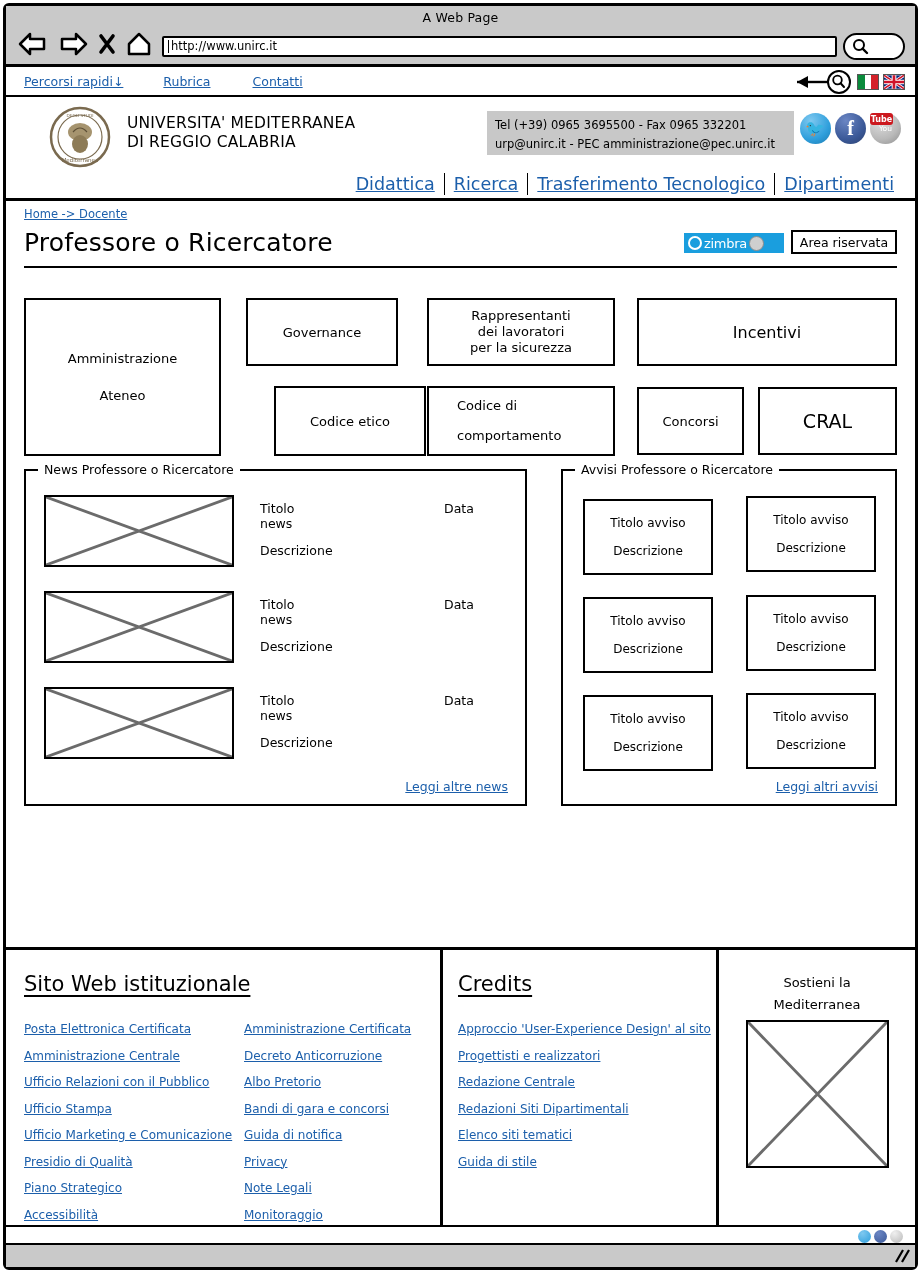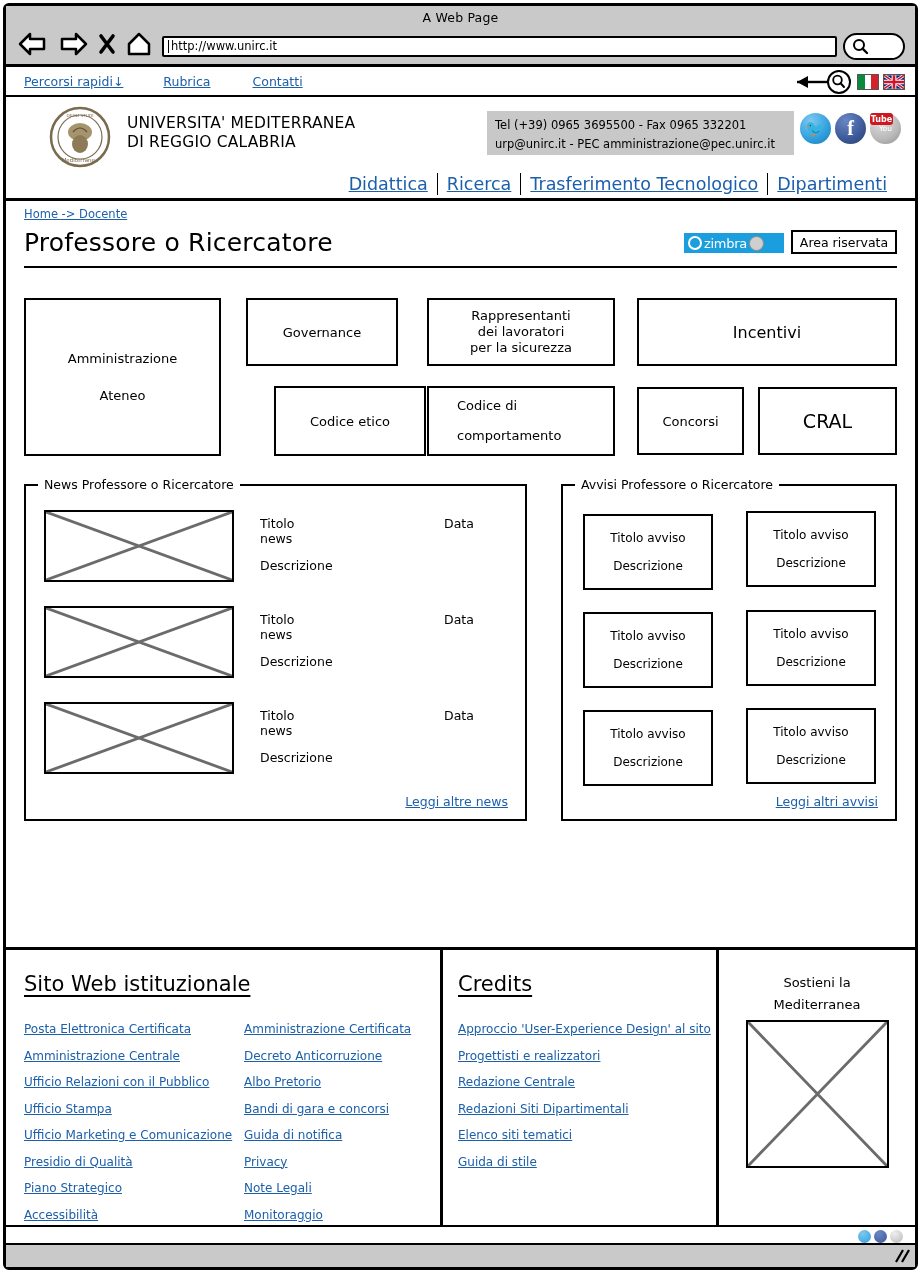--- a/index.html
+++ b/index.html
@@ -87,21 +87,21 @@
     position: absolute; left: 4px; top: 15px; width: 23px; height: 12px;
     background: #cc181e; border-radius: 3px; color: #fff; font-size: 8px;
     display: flex; align-items: center; justify-content: center; font-weight: bold;
   }
   .yt-you { position: absolute; left: 0; right: 0; top: 4px; text-align: center; font-size: 7.5px; color: #3a3a3a; }
 
   
   .mainnav {
     position: relative; height: 28px; border-bottom: 3px solid #000;
     display: flex; align-items: flex-start; justify-content: flex-end;
-    padding-right: 19px;
+    padding-right: 12px;
   }
   .mainnav a {
     color: #1c5fab; font-size: 17.5px; text-decoration: underline;
     padding: 0 9px; white-space: nowrap; cursor: pointer; line-height: 22px;
   }
   .nav-sep { width: 1px; height: 22px; background: #000; }
 
   
   .crumb {
     padding: 6px 0 0 18px; font-size: 11.5px; color: #1c5fab;
@@ -126,21 +126,21 @@
   
   .tiles { position: relative; height: 170px; margin: 22px 0 0 0; }
   .tile {
     position: absolute; border: 2.5px solid #000; background: #fff;
     display: flex; flex-direction: column; align-items: center; justify-content: center;
     text-align: center; font-size: 13px; line-height: 21px; cursor: pointer; color:#000;
   }
   .tile.big { font-size: 16px; }
 
   
-  .panels { position: relative; height: 350px; margin-top: 16px; }
+  .panels { position: relative; height: 350px; margin-top: 1px; }
   .panel { position: absolute; border: 2.5px solid #000; background: #fff; }
   .panel-legend {
     position: absolute; top: -9px; left: 12px; background: #fff;
     padding: 0 6px; font-size: 12.5px; color: #000; white-space: nowrap;
   }
   .news-row { position: absolute; left: 18px; }
   .thumb { width: 190px; height: 72px; border: 2.5px solid #000; position: relative; background: #fff; }
   .thumb svg { position: absolute; inset: 0; }
   .news-title { position: absolute; left: 216px; top: 6px; font-size: 12.5px; }
   .news-date { position: absolute; left: 400px; top: 6px; font-size: 12.5px; }

